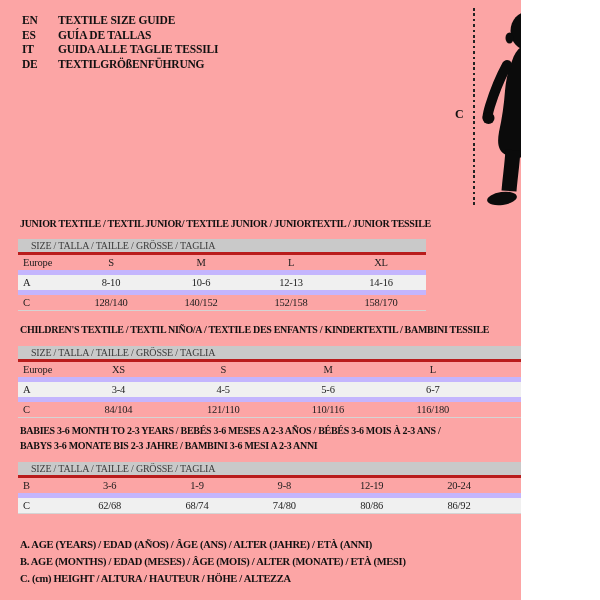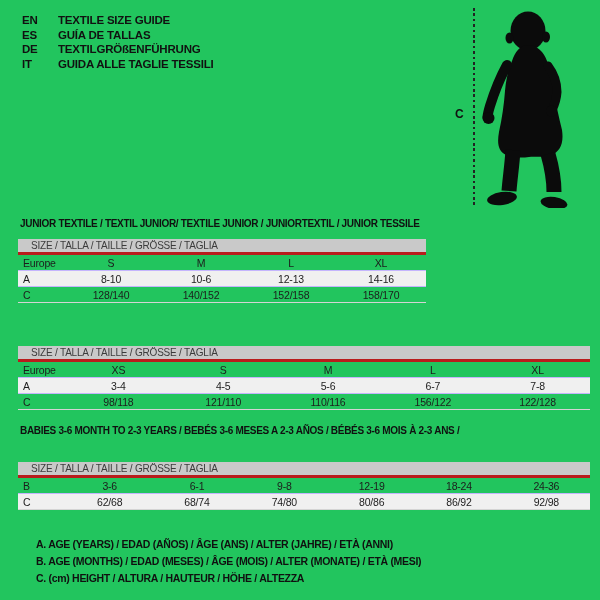--- a/index.html
+++ b/index.html
@@ -1,18 +1,18 @@
 <!DOCTYPE html>
 <html><head>
 <meta charset="utf-8">
 <style>
   html,body{margin:0;padding:0;background:#fff;}
   .stage{
-    position:relative;width:600px;height:600px;background:#22c55e;overflow:hidden;
-    font-family:Liberation Sans, sans-serif;color:#111;
+    position:relative;width:521px;height:600px;background:#fca5a5;overflow:hidden;
+    font-family:Liberation Serif, serif;color:#111;
   }
   
   .lang-block{position:absolute;left:22px;top:13px;}
   .lang-row{display:flex;line-height:14.5px;font-size:11.5px;font-weight:bold;letter-spacing:-0.2px;}
   .lang-code{width:36px;flex:0 0 36px;}
   
   .dashed-line{
     position:absolute;left:473px;top:8px;width:2px;height:199px;
     background:repeating-linear-gradient(to bottom,#222 0 2.6px,transparent 2.6px 5.4px);
   }
@@ -22,51 +22,51 @@
   .section-heading{position:absolute;left:20px;font-size:10px;font-weight:bold;letter-spacing:-0.3px;line-height:15px;color:#101010;white-space:nowrap;}
   
   .tbl{position:absolute;left:18px;}
   .size-bar{
     height:13px;background:#c9c9c9;border-bottom:3px solid #b91c1c;
     font-size:10px;color:#3c3c3c;line-height:13px;padding-left:13px;letter-spacing:-0.2px;
   }
   .tbl table{border-collapse:collapse;table-layout:fixed;width:100%;}
   .tbl td{
     height:15px;font-size:10.5px;color:#1c1c1c;text-align:center;vertical-align:middle;
-    border-bottom:1px solid #c4b5fd;letter-spacing:-0.2px;padding:0;
+    border-bottom:5px solid #c4b5fd;letter-spacing:-0.2px;padding:0;
   }
   .tbl tr:last-child td{border-bottom:1px solid #d4d4d4;}
   .tbl td.lbl{text-align:left;padding-left:5px;}
   .tbl tr.shaded td{background:#f0f0f0;}
   .label-col{width:48px;}
   
   .footnotes{position:absolute;left:20px;top:536px;}
-  .footnote{font-size:10.5px;font-weight:bold;line-height:17px;letter-spacing:-0.3px;color:#101010;white-space:nowrap;margin-left:16px;}
+  .footnote{font-size:10.5px;font-weight:bold;line-height:17px;letter-spacing:-0.3px;color:#101010;white-space:nowrap;}
 </style>
 </head>
 <body>
 
 <div class="stage">
 
   <div class="lang-block">
     <div class="lang-row">
       <span class="lang-code">EN</span>
       <span>TEXTILE SIZE GUIDE</span>
     </div>
     <div class="lang-row">
       <span class="lang-code">ES</span>
       <span>GUÍA DE TALLAS</span>
     </div>
     <div class="lang-row">
+      <span class="lang-code">IT</span>
+      <span>GUIDA ALLE TAGLIE TESSILI</span>
+    </div>
+    <div class="lang-row">
       <span class="lang-code">DE</span>
       <span>TEXTILGRÖßENFÜHRUNG</span>
-    </div>
-    <div class="lang-row">
-      <span class="lang-code">IT</span>
-      <span>GUIDA ALLE TAGLIE TESSILI</span>
     </div>
   </div>
 
   <div class="dashed-line"></div>
   <div class="height-label">C</div>
   <svg class="baby-svg" width="104" height="200" viewBox="0 0 104 200" xmlns="http://www.w3.org/2000/svg">
     <g fill="#0b0b0b" stroke="none">
 
       <ellipse cx="46" cy="23" rx="17.5" ry="19.5"></ellipse>
       <ellipse cx="27.5" cy="30" rx="4" ry="5.5"></ellipse>
@@ -121,20 +121,21 @@
         <td class="lbl">C</td>
         <td>128/140</td>
         <td>140/152</td>
         <td>152/158</td>
         <td>158/170</td>
       </tr>
     </tbody>
       </table>
   </div>
 
+  <div class="section-heading" style="top:322px">CHILDREN'S TEXTILE / TEXTIL NIÑO/A / TEXTILE DES ENFANTS / KINDERTEXTIL / BAMBINI TESSILE</div>
   <div class="tbl" style="top:346px;width:572px">
     <div class="size-bar">SIZE / TALLA / TAILLE / GRÖSSE / TAGLIA</div>
     <table>
       <colgroup>
           <col class="label-col">
           <col>
           <col>
           <col>
           <col>
           <col>
@@ -151,53 +152,54 @@
       <tr class="shaded">
         <td class="lbl">A</td>
         <td>3-4</td>
         <td>4-5</td>
         <td>5-6</td>
         <td>6-7</td>
         <td>7-8</td>
       </tr>
       <tr>
         <td class="lbl">C</td>
-        <td>98/118</td>
+        <td>84/104</td>
         <td>121/110</td>
         <td>110/116</td>
-        <td>156/122</td>
+        <td>116/180</td>
         <td>122/128</td>
       </tr>
     </tbody>
       </table>
   </div>
 
   <div class="section-heading" style="top:423px">
     <div>BABIES 3-6 MONTH TO 2-3 YEARS / BEBÉS 3-6 MESES A 2-3 AÑOS / BÉBÉS 3-6 MOIS À 2-3 ANS /</div>
+    <div>BABYS 3-6 MONATE BIS 2-3 JAHRE / BAMBINI 3-6 MESI A 2-3 ANNI</div>
   </div>
   <div class="tbl" style="top:462px;width:572px">
     <div class="size-bar">SIZE / TALLA / TAILLE / GRÖSSE / TAGLIA</div>
     <table>
       <colgroup>
           <col class="label-col">
           <col>
           <col>
           <col>
           <col>
           <col>
           <col>
         </colgroup>
       <tbody>
           <tr>
         <td class="lbl">B</td>
         <td>3-6</td>
-        <td>6-1</td>
+        <td>1-9</td>
         <td>9-8</td>
         <td>12-19</td>
-        <td>18-24</td>
+        <td>20-24</td>
         <td>24-36</td>
       </tr>
       <tr class="shaded">
         <td class="lbl">C</td>
         <td>62/68</td>
         <td>68/74</td>
         <td>74/80</td>
         <td>80/86</td>
         <td>86/92</td>
         <td>92/98</td>

